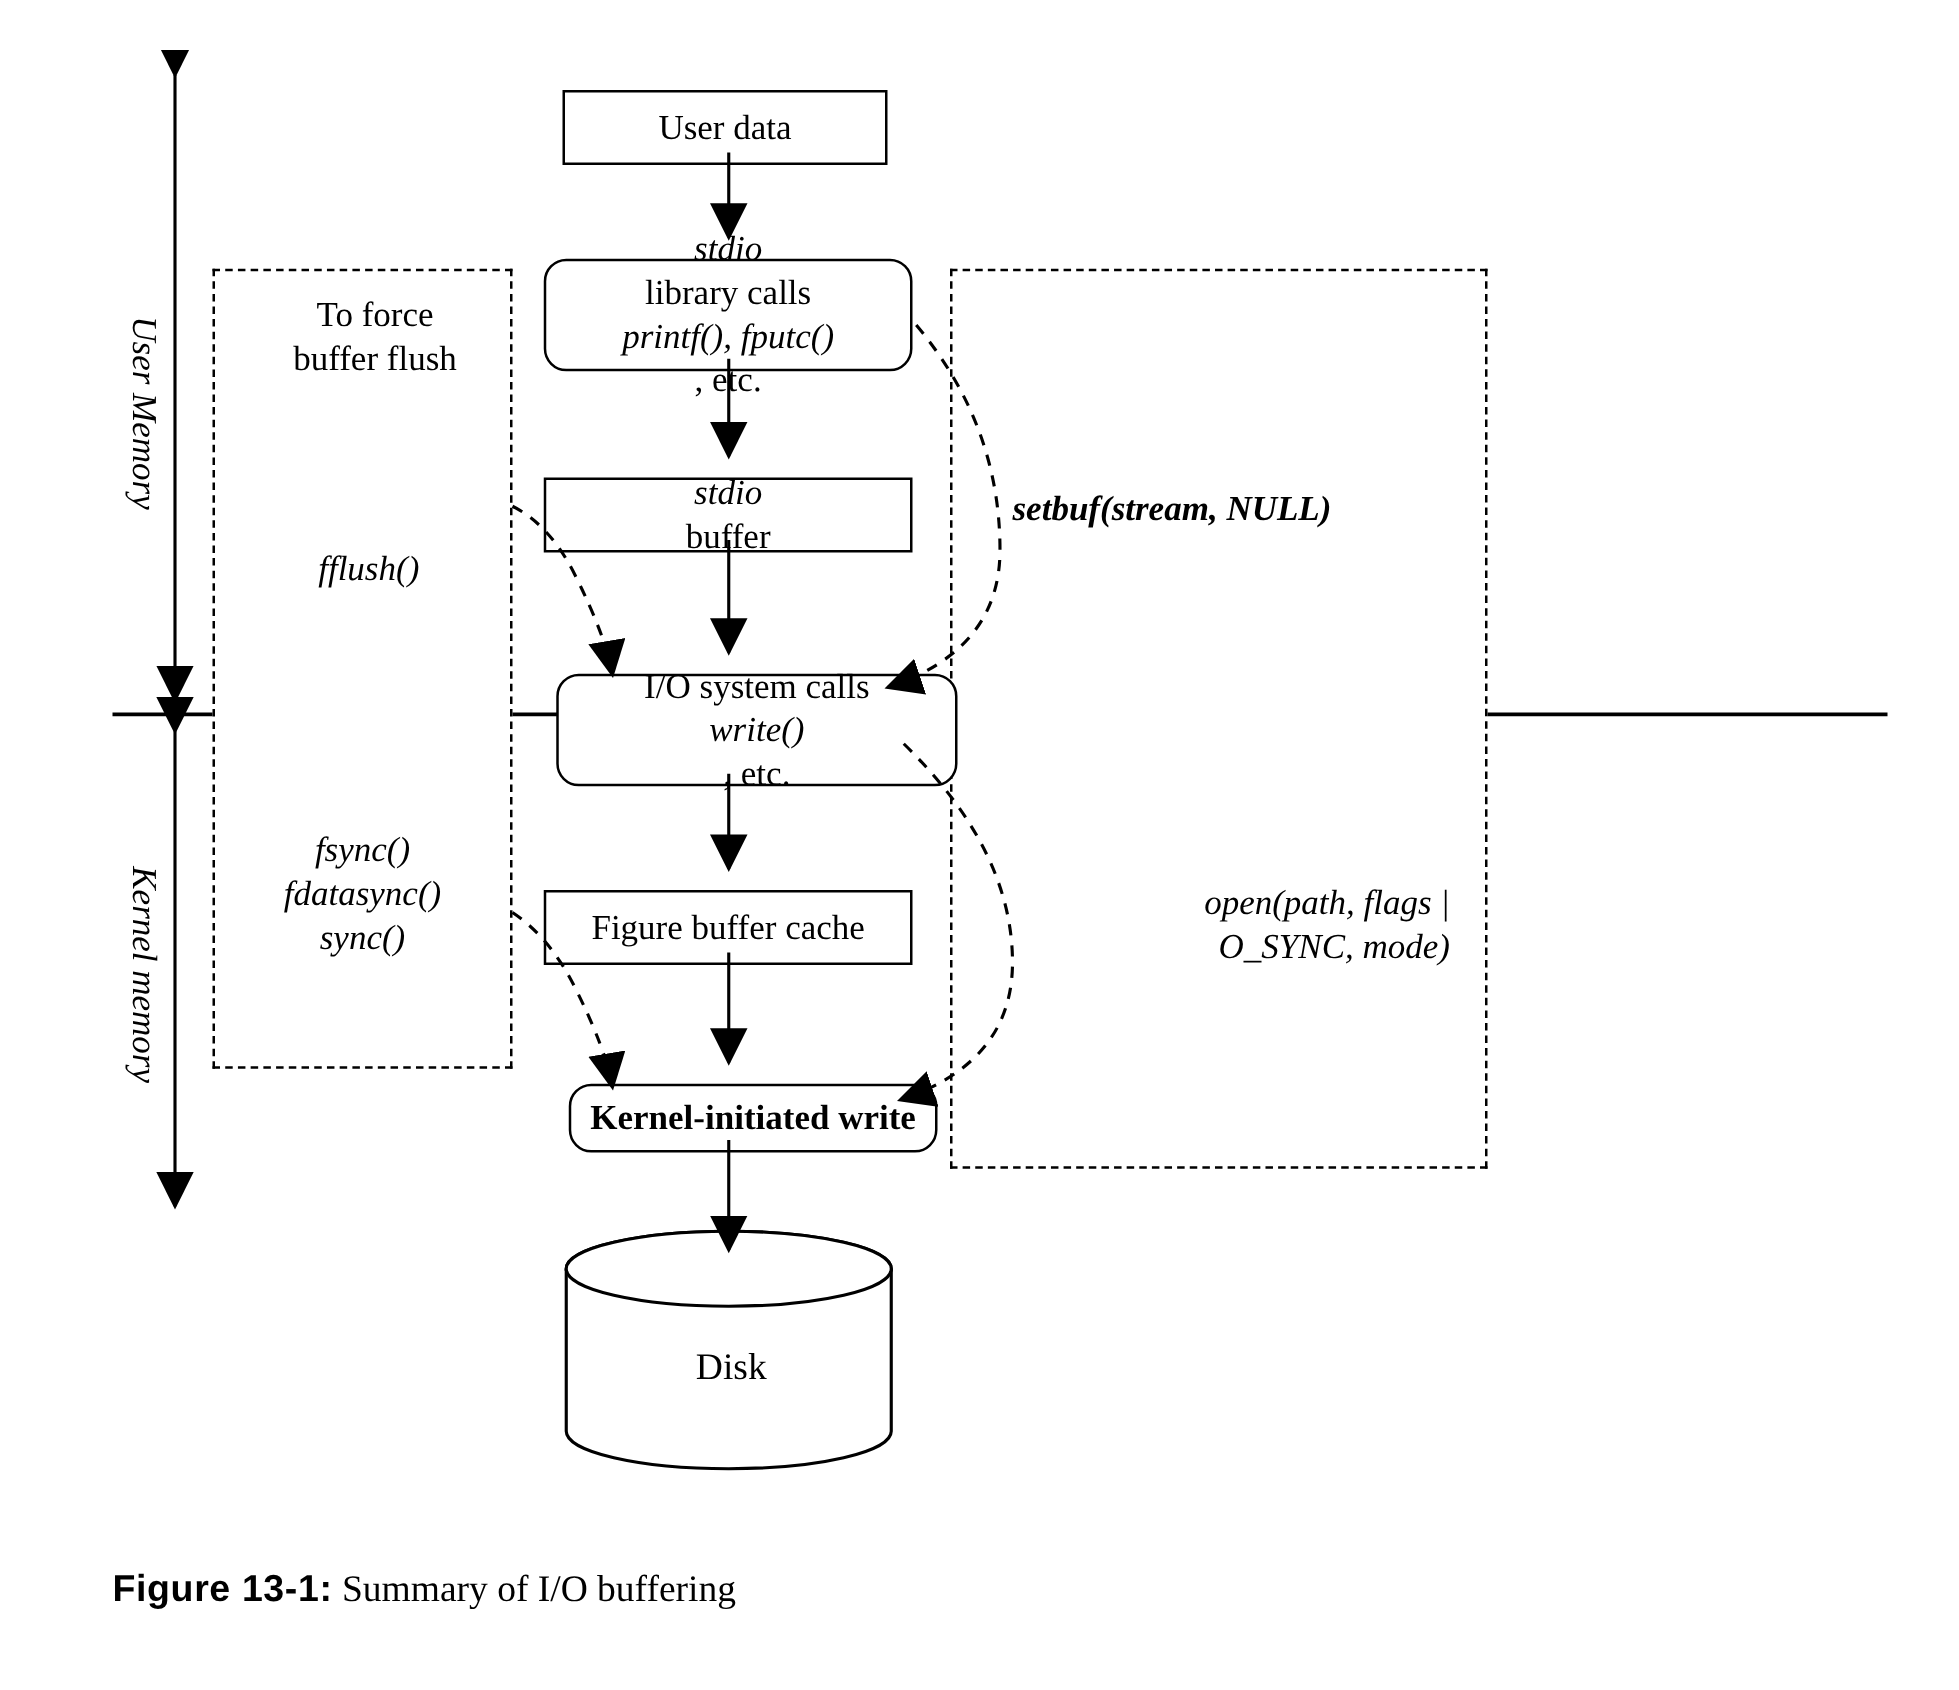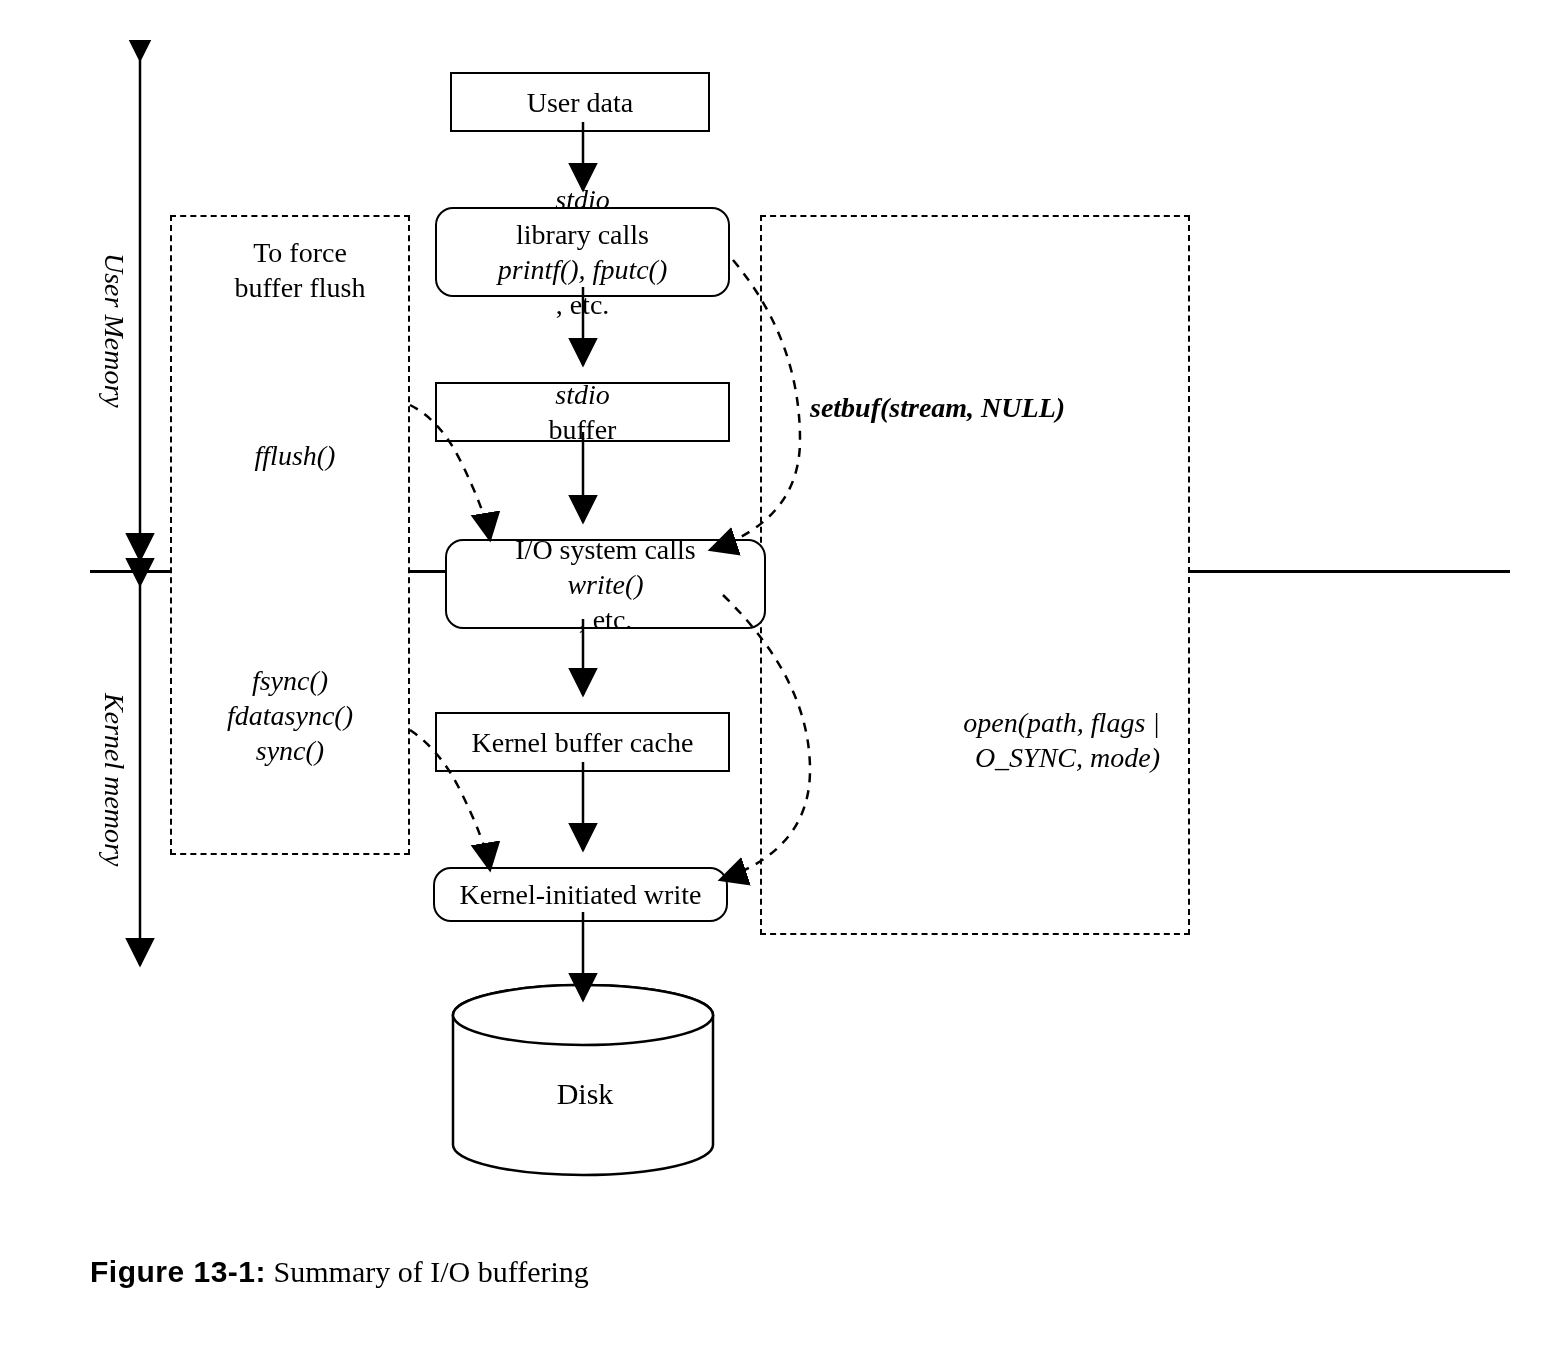--- a/index.html
+++ b/index.html
@@ -91,23 +91,23 @@
   <div class="label" style="left:770px; top:665px; width:350px; text-align:right;"><span class="ital">open(path, flags |<br>O_SYNC, mode)</span></div>
 
   <div class="box" style="left:410px; top:20px; width:260px; height:60px;">User data</div>
 
   <div class="box rounded" style="left:395px; top:155px; width:295px; height:90px;"><span class="ital">stdio</span> library calls<br><span class="ital">printf(), fputc()</span>, etc.</div>
 
   <div class="box" style="left:395px; top:330px; width:295px; height:60px;"><span class="ital">stdio</span> buffer</div>
 
   <div class="box rounded" style="left:405px; top:487px; width:321px; height:90px;">I/O system calls<br><span class="ital">write()</span>, etc.</div>
 
-  <div class="box" style="left:395px; top:660px; width:295px; height:60px;">Kernel buffer cache</div>
+  <div class="box" style="left:395px; top:660px; width:295px; height:60px;">Figure buffer cache</div>
 
-  <div class="box rounded" style="left:393px; top:815px; width:295px; height:55px;">Kernel-initiated write</div>
+  <div class="box rounded" style="left:415px; top:815px; width:295px; height:55px;font-weight:bold;">Kernel-initiated write</div>
 
   <svg class="overlay">
     <ellipse cx="543" cy="975" rx="130" ry="30" fill="#fff" stroke="#000" stroke-width="2.5"></ellipse>
     <path d="M413 975 L413 1105 A130 30 0 0 0 673 1105 L673 975" fill="#fff" stroke="#000" stroke-width="2.5"></path>
     <ellipse cx="543" cy="975" rx="130" ry="30" fill="#fff" stroke="#000" stroke-width="2.5"></ellipse>
   </svg>
   <div class="label" style="left:455px; top:1035px; width:180px; font-size:30px;">Disk</div>
 
   <svg class="overlay">
     <defs>

